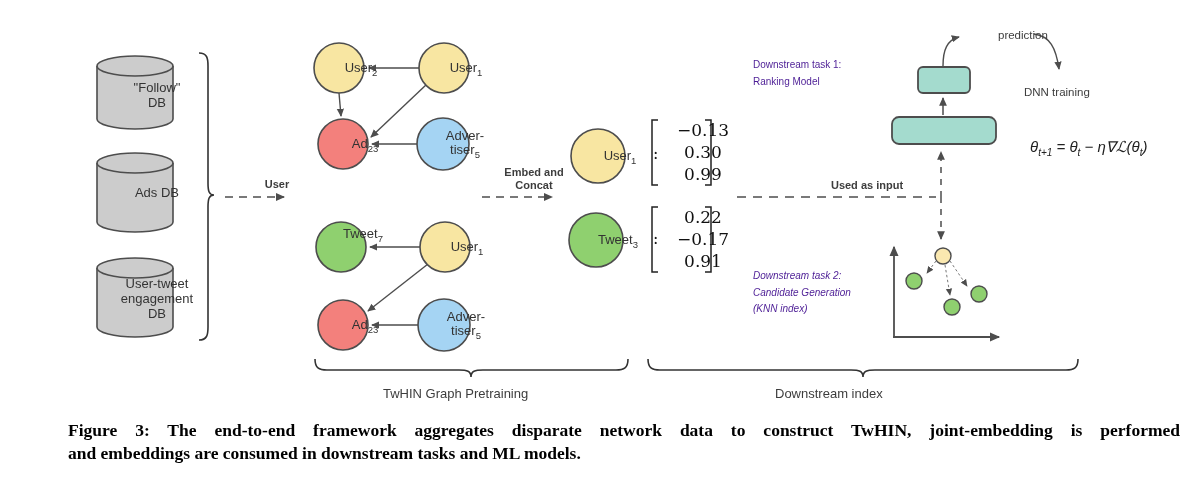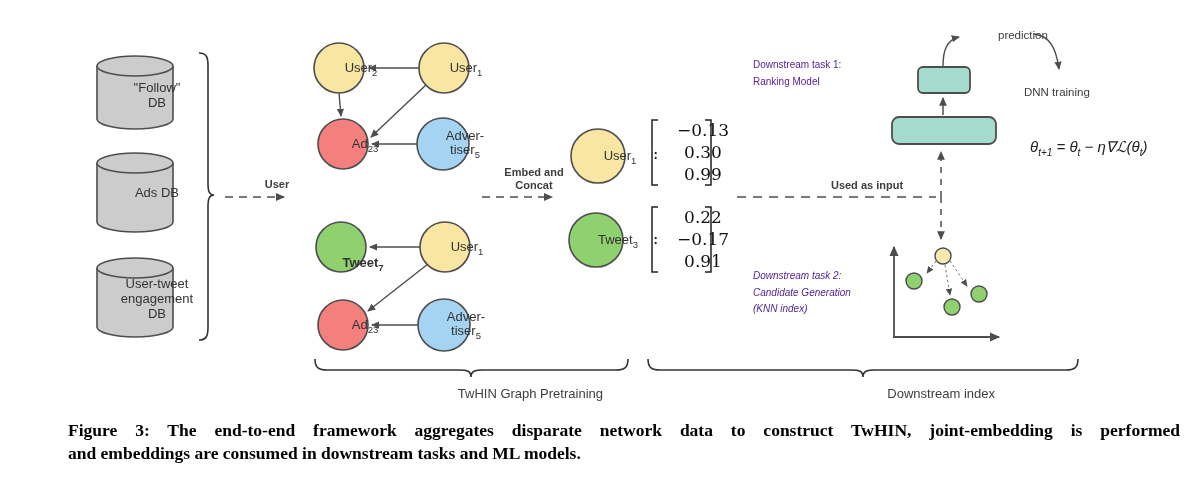--- a/index.html
+++ b/index.html
@@ -14,21 +14,21 @@
   .boldsm{font-weight:bold;font-size:11px;line-height:13px;color:#3d3d3d;}
   .task{font-size:10px;line-height:16.5px;color:#4c1d95;}
   .small{font-size:11.5px;color:#3d3d3d;}
   .vec{width:60px;}
   .vrow{height:22px;line-height:22px;text-align:center;
         font-family:"DejaVu Serif","Liberation Serif",serif;font-size:17px;color:#111;}
   .colon{font-family:"DejaVu Serif",serif;font-size:16px;color:#111;}
   .formula{font-family:Liberation Sans, sans-serif;font-style:italic;
            font-size:15px;color:#222;margin-top:37px;}
   .formula sub{font-size:10px;}
-  .bracelbl{font-size:13px;color:#3d3d3d;width:220px;text-align:right;}
+  .bracelbl{font-size:13px;color:#3d3d3d;width:220px;text-align:left;}
   .caption{font-family:"Liberation Serif",serif;font-weight:bold;font-size:17.5px;
            line-height:1.32;color:#000;width:1112px;}
   .cap1{text-align:justify;text-align-last:justify;}
 </style>
 </head>
 <body>
 
 <div class="fig">
 
   <svg width="1200" height="412" viewBox="0 0 1200 412">
@@ -122,21 +122,21 @@
     <div>engagement</div>
     <div>DB</div>
   </div>
 
   <div class="abs boldsm ctr" style="left:230px;top:178px;width:50px;">User</div>
 
   <div class="abs nlabel" style="left:304px;top:61px;width:70px;"><span>User</span><sub>2</sub></div>
   <div class="abs nlabel" style="left:409px;top:61px;width:70px;"><span>User</span><sub>1</sub></div>
   <div class="abs nlabel" style="left:308px;top:137px;width:70px;"><span>Ad</span><sub>23</sub></div>
   <div class="abs nlabel" style="left:408px;top:129px;width:70px;"><span>Adver-</span><br><span>tiser</span><sub>5</sub></div>
-  <div class="abs nlabel" style="left:306px;top:256px;width:70px;font-weight:bold;"><span>Tweet</span><sub>7</sub></div>
+  <div class="abs nlabel" style="left:306px;top:227px;width:70px;"><span>Tweet</span><sub>7</sub></div>
   <div class="abs nlabel" style="left:410px;top:240px;width:70px;"><span>User</span><sub>1</sub></div>
   <div class="abs nlabel" style="left:308px;top:318px;width:70px;"><span>Ad</span><sub>23</sub></div>
   <div class="abs nlabel" style="left:409px;top:310px;width:70px;"><span>Adver-</span><br><span>tiser</span><sub>5</sub></div>
 
   <div class="abs boldsm ctr" style="left:476px;top:166px;width:72px;">
     <div>Embed and</div>
     <div>Concat</div>
   </div>
 
   <div class="abs nlabel vlabel" style="left:563px;top:149px;width:70px;"><span>User</span><sub>1</sub></div>

